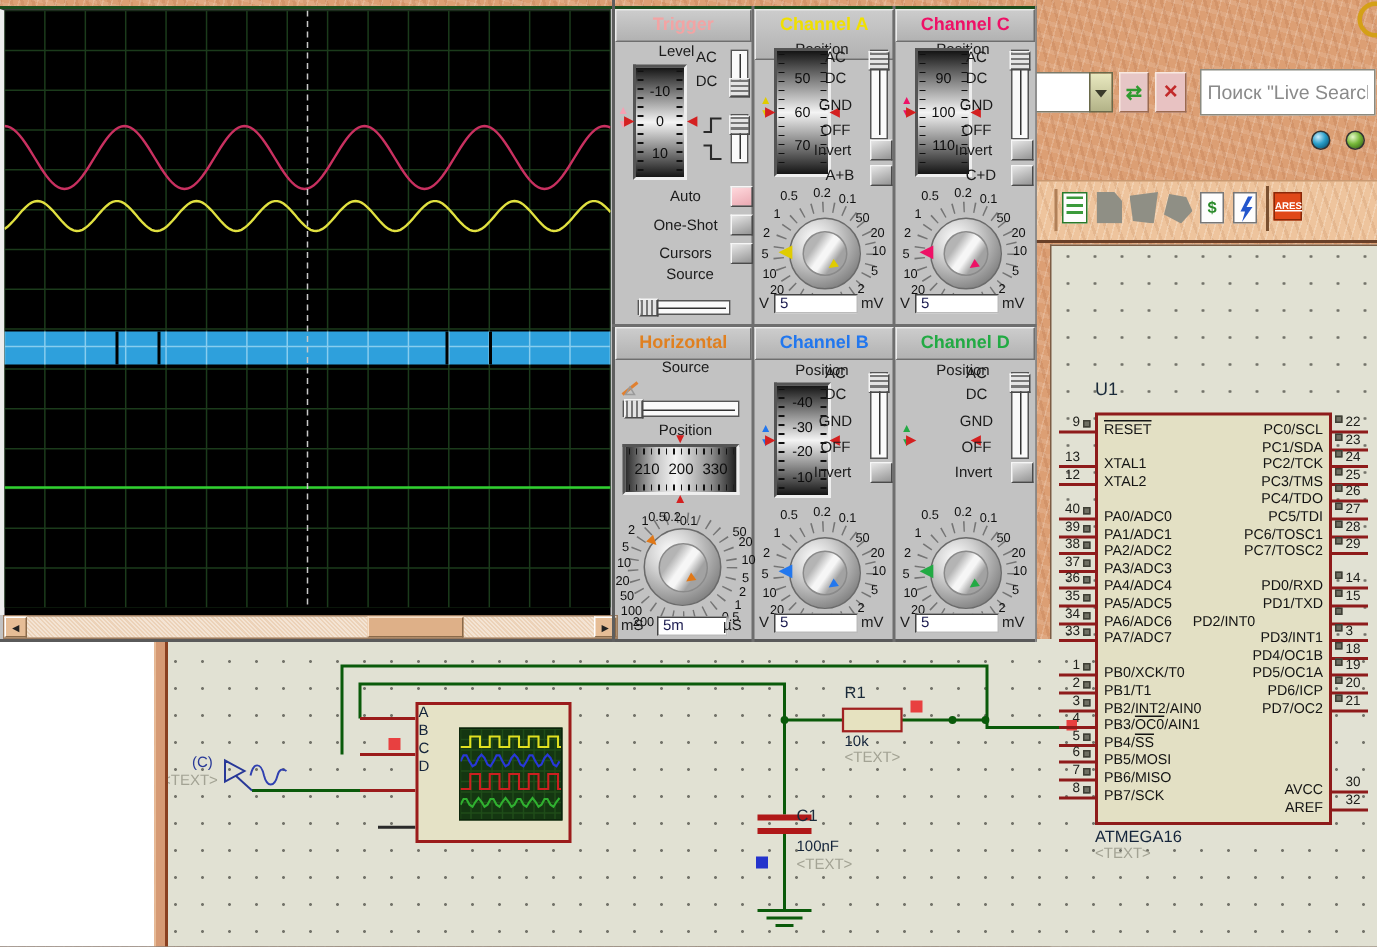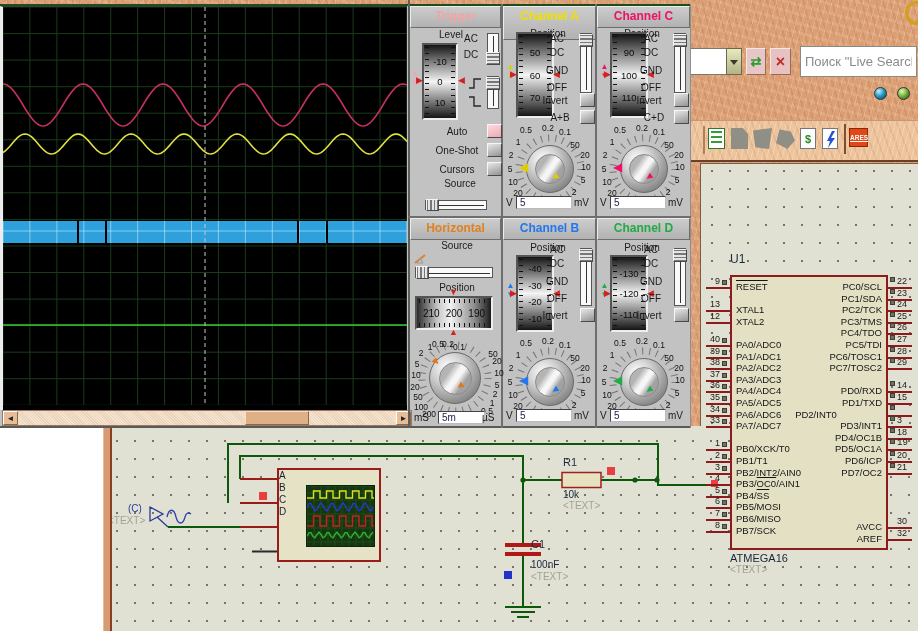--- a/index.html
+++ b/index.html
@@ -316,21 +316,21 @@
       <div class="pin-stub" style="position: absolute; left: 888px; top: 426px; width: 24px; height: 2px; background: rgb(142, 27, 27);"></div>
       <div class="sq-gray" style="position: absolute; left: 890px; top: 416px; width: 5px; height: 5px;"></div>
       <div class="pin-num" style="position: absolute; left: 897px; top: 415px; width: 20px;">3</div>
       <div class="pin-name" style="position: absolute; left: 750px; top: 421px; width: 132px; text-align: right;"><span>PD3/INT1</span></div>
       <div class="pin-stub" style="position: absolute; left: 888px; top: 438px; width: 24px; height: 2px; background: rgb(142, 27, 27);"></div>
       <div class="sq-gray" style="position: absolute; left: 890px; top: 428px; width: 5px; height: 5px;"></div>
       <div class="pin-num" style="position: absolute; left: 897px; top: 427px; width: 20px;">18</div>
       <div class="pin-name" style="position: absolute; left: 750px; top: 433px; width: 132px; text-align: right;"><span>PD4/OC1B</span></div>
       <div class="pin-stub" style="position: absolute; left: 888px; top: 449px; width: 24px; height: 2px; background: rgb(142, 27, 27);"></div>
       <div class="sq-gray" style="position: absolute; left: 890px; top: 439px; width: 5px; height: 5px;"></div>
-      <div class="pin-num" style="position: absolute; left: 897px; top: 438px; width: 20px; font-family: Liberation Mono, monospace;">19</div>
+      <div class="pin-num" style="position: absolute; left: 897px; top: 438px; width: 20px;">19</div>
       <div class="pin-name" style="position: absolute; left: 750px; top: 444px; width: 132px; text-align: right;"><span>PD5/OC1A</span></div>
       <div class="pin-stub" style="position: absolute; left: 888px; top: 461px; width: 24px; height: 2px; background: rgb(142, 27, 27);"></div>
       <div class="sq-gray" style="position: absolute; left: 890px; top: 451px; width: 5px; height: 5px;"></div>
       <div class="pin-num" style="position: absolute; left: 897px; top: 450px; width: 20px;">20</div>
       <div class="pin-name" style="position: absolute; left: 750px; top: 456px; width: 132px; text-align: right;"><span>PD6/ICP</span></div>
       <div class="pin-stub" style="position: absolute; left: 888px; top: 473px; width: 24px; height: 2px; background: rgb(142, 27, 27);"></div>
       <div class="sq-gray" style="position: absolute; left: 890px; top: 463px; width: 5px; height: 5px;"></div>
       <div class="pin-num" style="position: absolute; left: 897px; top: 462px; width: 20px;">21</div>
       <div class="pin-name" style="position: absolute; left: 750px; top: 468px; width: 132px; text-align: right;"><span>PD7/OC2</span></div>
       <div class="pin-stub" style="position: absolute; left: 888px; top: 527px; width: 24px; height: 2px; background: rgb(142, 27, 27);"></div>
@@ -517,27 +517,20 @@
         <div class="knob-ball" style="position: absolute; left: 526px; top: 358px; width: 48px; height: 48px;">
           <div class="knob-hub"></div>
         </div>
         <div class="kptr" style="position: absolute; left: 519px; top: 375px; font-size: 12px; color: rgb(34, 119, 238);">◀</div>
         <div class="kptr" style="position: absolute; left: 552px; top: 385px; font-size: 8px; color: rgb(34, 119, 238); transform: rotate(-35deg);">◀</div>
         <div class="lbl" style="position: absolute; left: 506px; top: 411px; width: 10px;">V</div>
         <div class="vbox" style="position: absolute; left: 516px; top: 409px; width: 56px; height: 13px; line-height: 12px;">5</div>
         <div class="lbl" style="position: absolute; left: 574px; top: 411px; width: 20px;">mV</div>
         <div class="phdr" style="position: absolute; left: 597px; top: 218px; width: 93px; height: 22px; color: rgb(34, 170, 68);">Channel D</div>
         <div class="lbl" style="position: absolute; left: 619px; top: 243px; width: 46px; text-align: center;">Position</div>
-        <div class="meterV" style="position: absolute; left: 610px; top: 255px; width: 38px; height: 77px;">
-          <div class="tick" style="position: absolute; left: 1px;"></div>
-          <div class="tick" style="position: absolute; right: 1px;"></div>
-          <div class="mnum">-130</div>
-          <div class="mnum">-120</div>
-          <div class="mnum">-110</div>
-        </div>
         <div class="carr" style="position: absolute; left: 600px; top: 281.5px; width: 9px; height: 8px; color: rgb(34, 170, 68);">▲</div>
         <div class="carr" style="position: absolute; left: 600px; top: 290.5px; width: 9px; height: 8px; color: rgb(34, 170, 68);">▼</div>
         <div class="rtri" style="position: absolute; left: 604px; top: 288.5px;">▶</div>
         <div class="rtri" style="position: absolute; left: 647px; top: 288.5px;">◀</div>
         <div class="lbl rt" style="position: absolute; left: 635px; top: 245px; width: 32px;">AC</div>
         <div class="lbl rt" style="position: absolute; left: 635px; top: 259px; width: 32px;">DC</div>
         <div class="lbl rt" style="position: absolute; left: 635px; top: 277px; width: 32px;">GND</div>
         <div class="lbl rt" style="position: absolute; left: 635px; top: 294px; width: 32px;">OFF</div>
         <div class="sltrack" style="position: absolute; left: 674px; top: 248px; width: 12px; height: 58px;">
           <div class="slline-v"></div>
@@ -625,21 +618,21 @@
           <div class="slline-h"></div>
           <div class="slthumb ribV" style="position: absolute; left: 0px; top: -2px; width: 13px; height: 13px;"></div>
         </div>
         <div class="lbl" style="position: absolute; left: 434px; top: 283px; width: 46px; text-align: center;">Position</div>
         <div class="rtri" style="position: absolute; left: 449px; top: 288px; width: 12px;">▼</div>
         <div class="meterH" style="position: absolute; left: 415px; top: 296px; width: 78px; height: 34px;">
           <div class="tickr" style="position: absolute; top: 1px;"></div>
           <div class="tickr" style="position: absolute; bottom: 1px;"></div>
           <div class="mnum" style="font-size: 10px;">210</div>
           <div class="mnum" style="font-size: 10px;">200</div>
-          <div class="mnum" style="font-size: 10px;">190</div>
+          <div class="mnum" style="font-size: 10px;">330</div>
         </div>
         <div class="rtri" style="position: absolute; left: 449px; top: 328px; width: 12px;">▲</div>
         <svg width="80" height="80" style="position: absolute; left: 415px; top: 338px;">
           <circle cx="40" cy="40" r="33" fill="none" stroke="#5a5a5a" stroke-width="7" stroke-dasharray="1 6.2" opacity="0.75"></circle>
         </svg>
         <div class="knum" style="position: absolute; left: 438px; top: 344px;">0.5</div>
         <div class="knum" style="position: absolute; left: 448px; top: 344px;">0.2</div>
         <div class="knum" style="position: absolute; left: 459px; top: 347px;">0.1</div>
         <div class="knum" style="position: absolute; left: 430px; top: 347px;">1</div>
         <div class="knum" style="position: absolute; left: 421px; top: 353px;">2</div>

